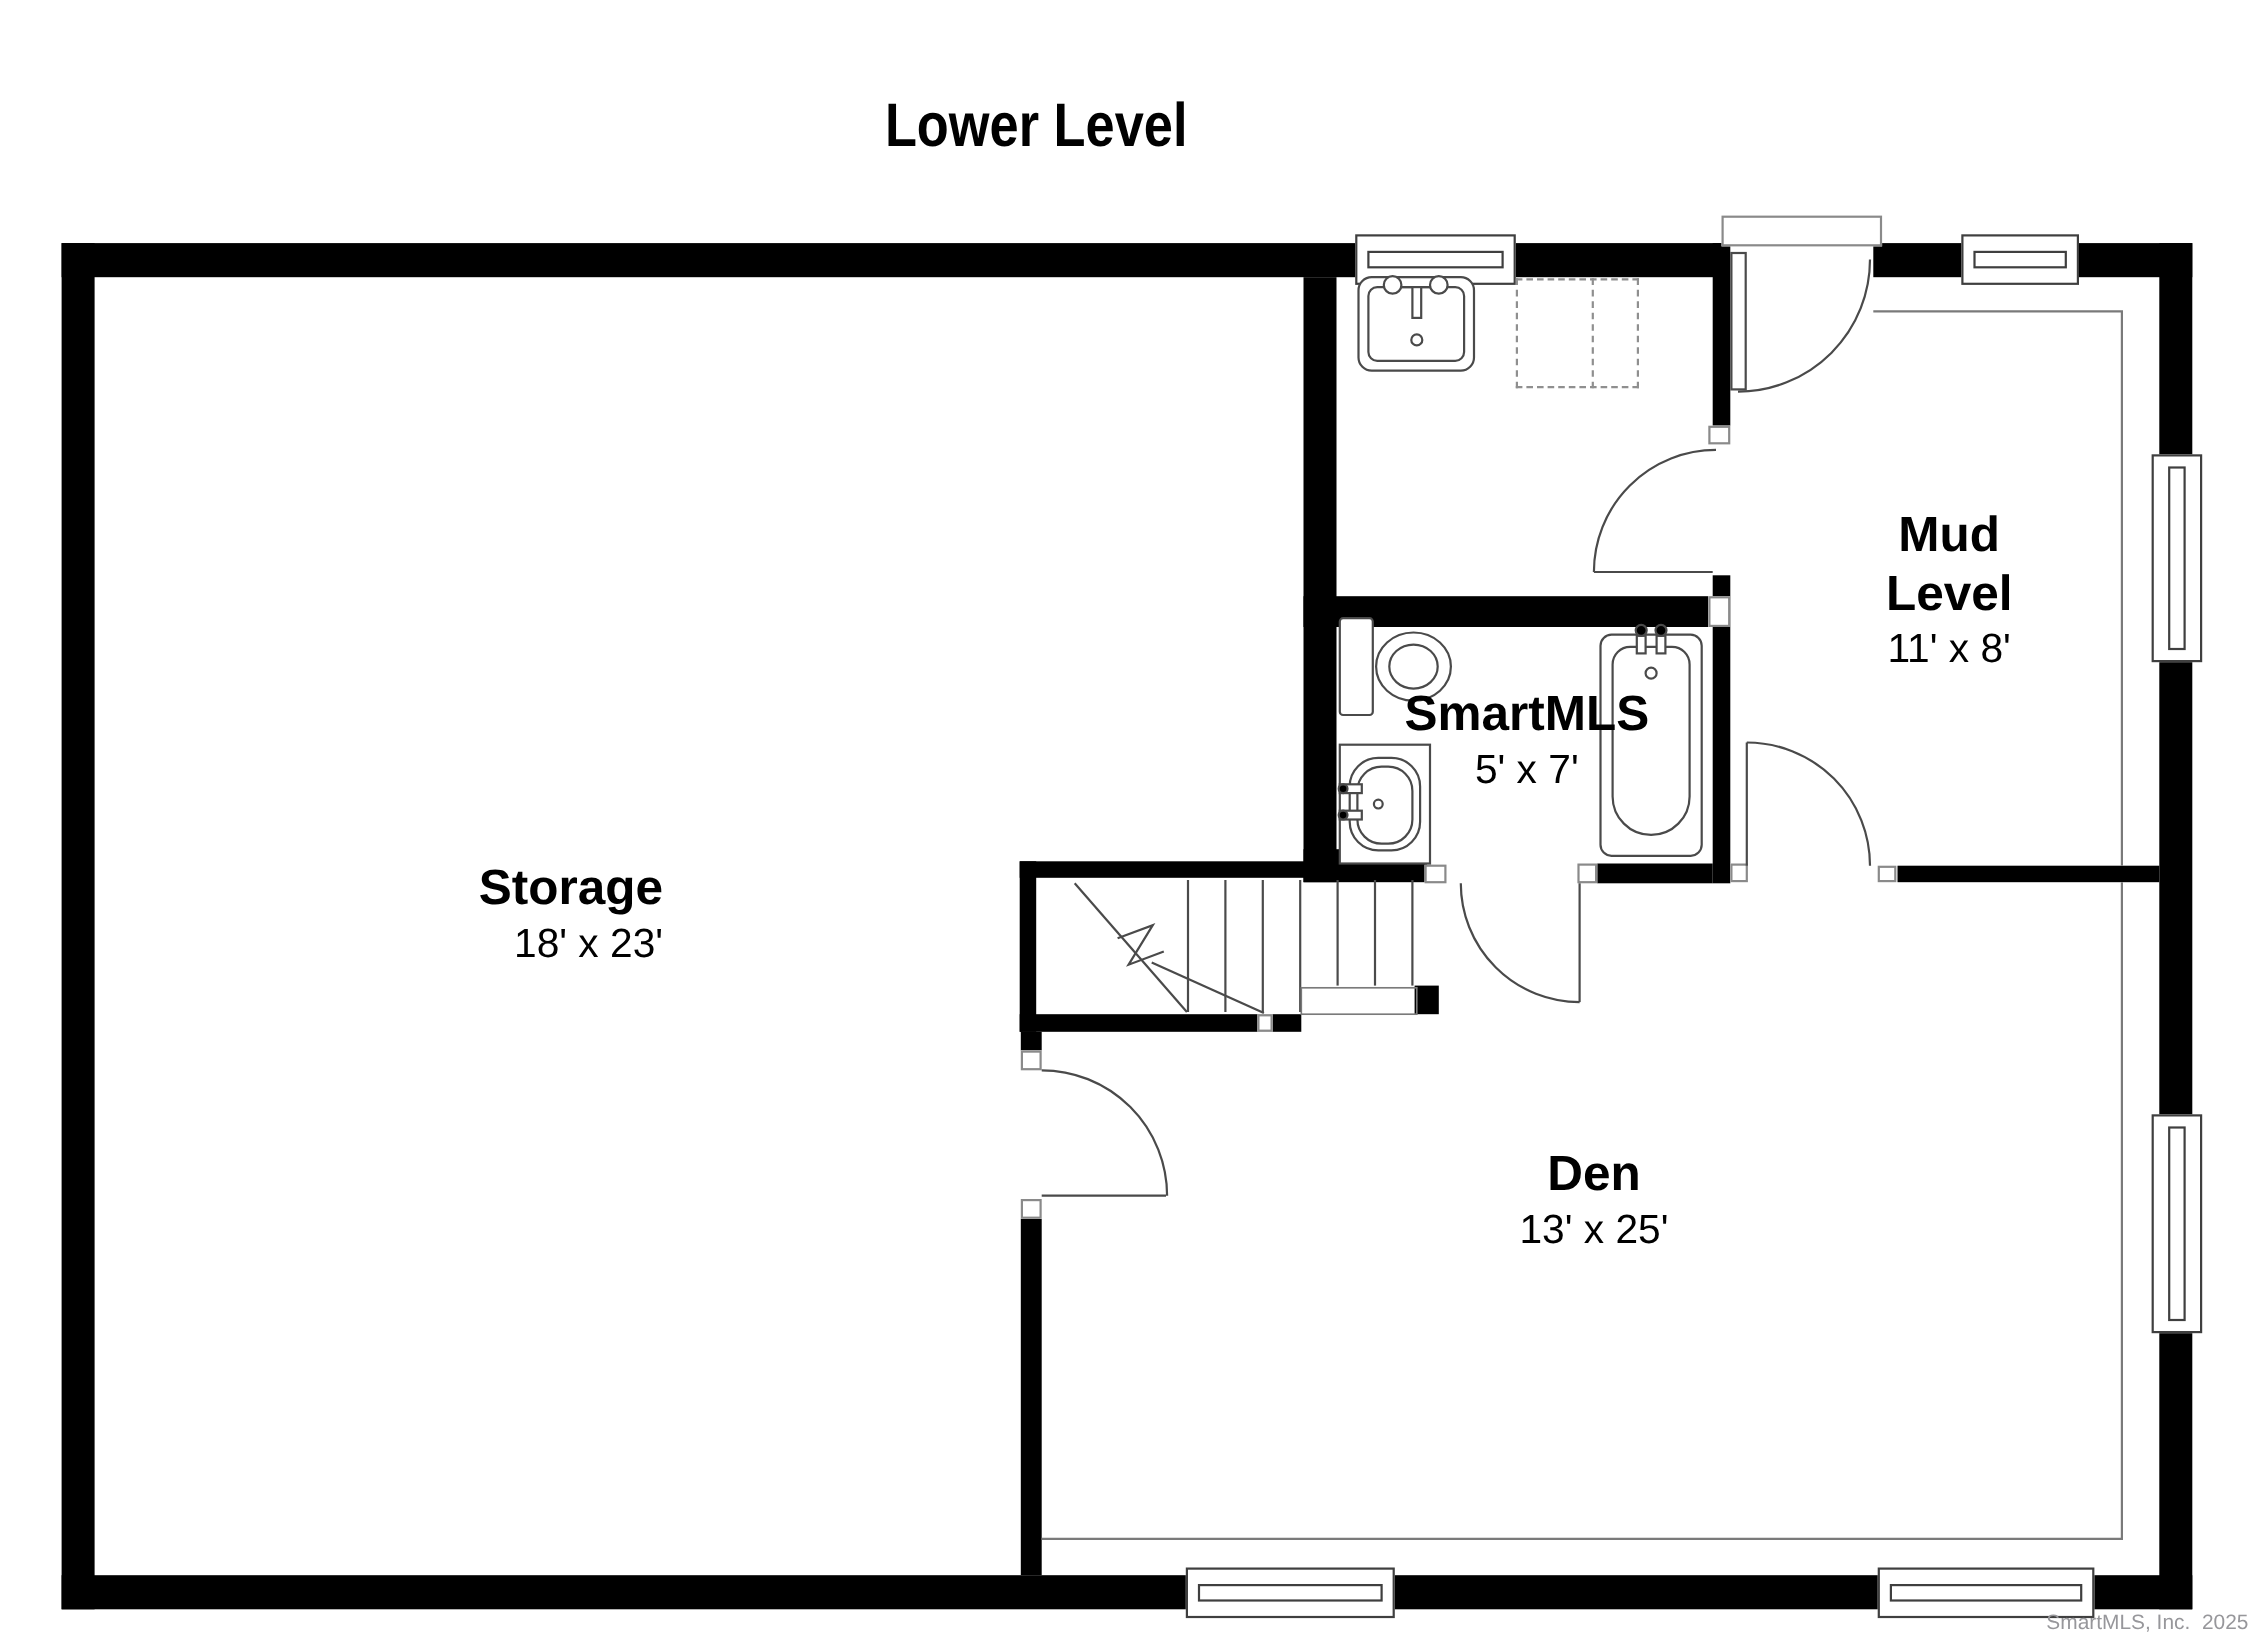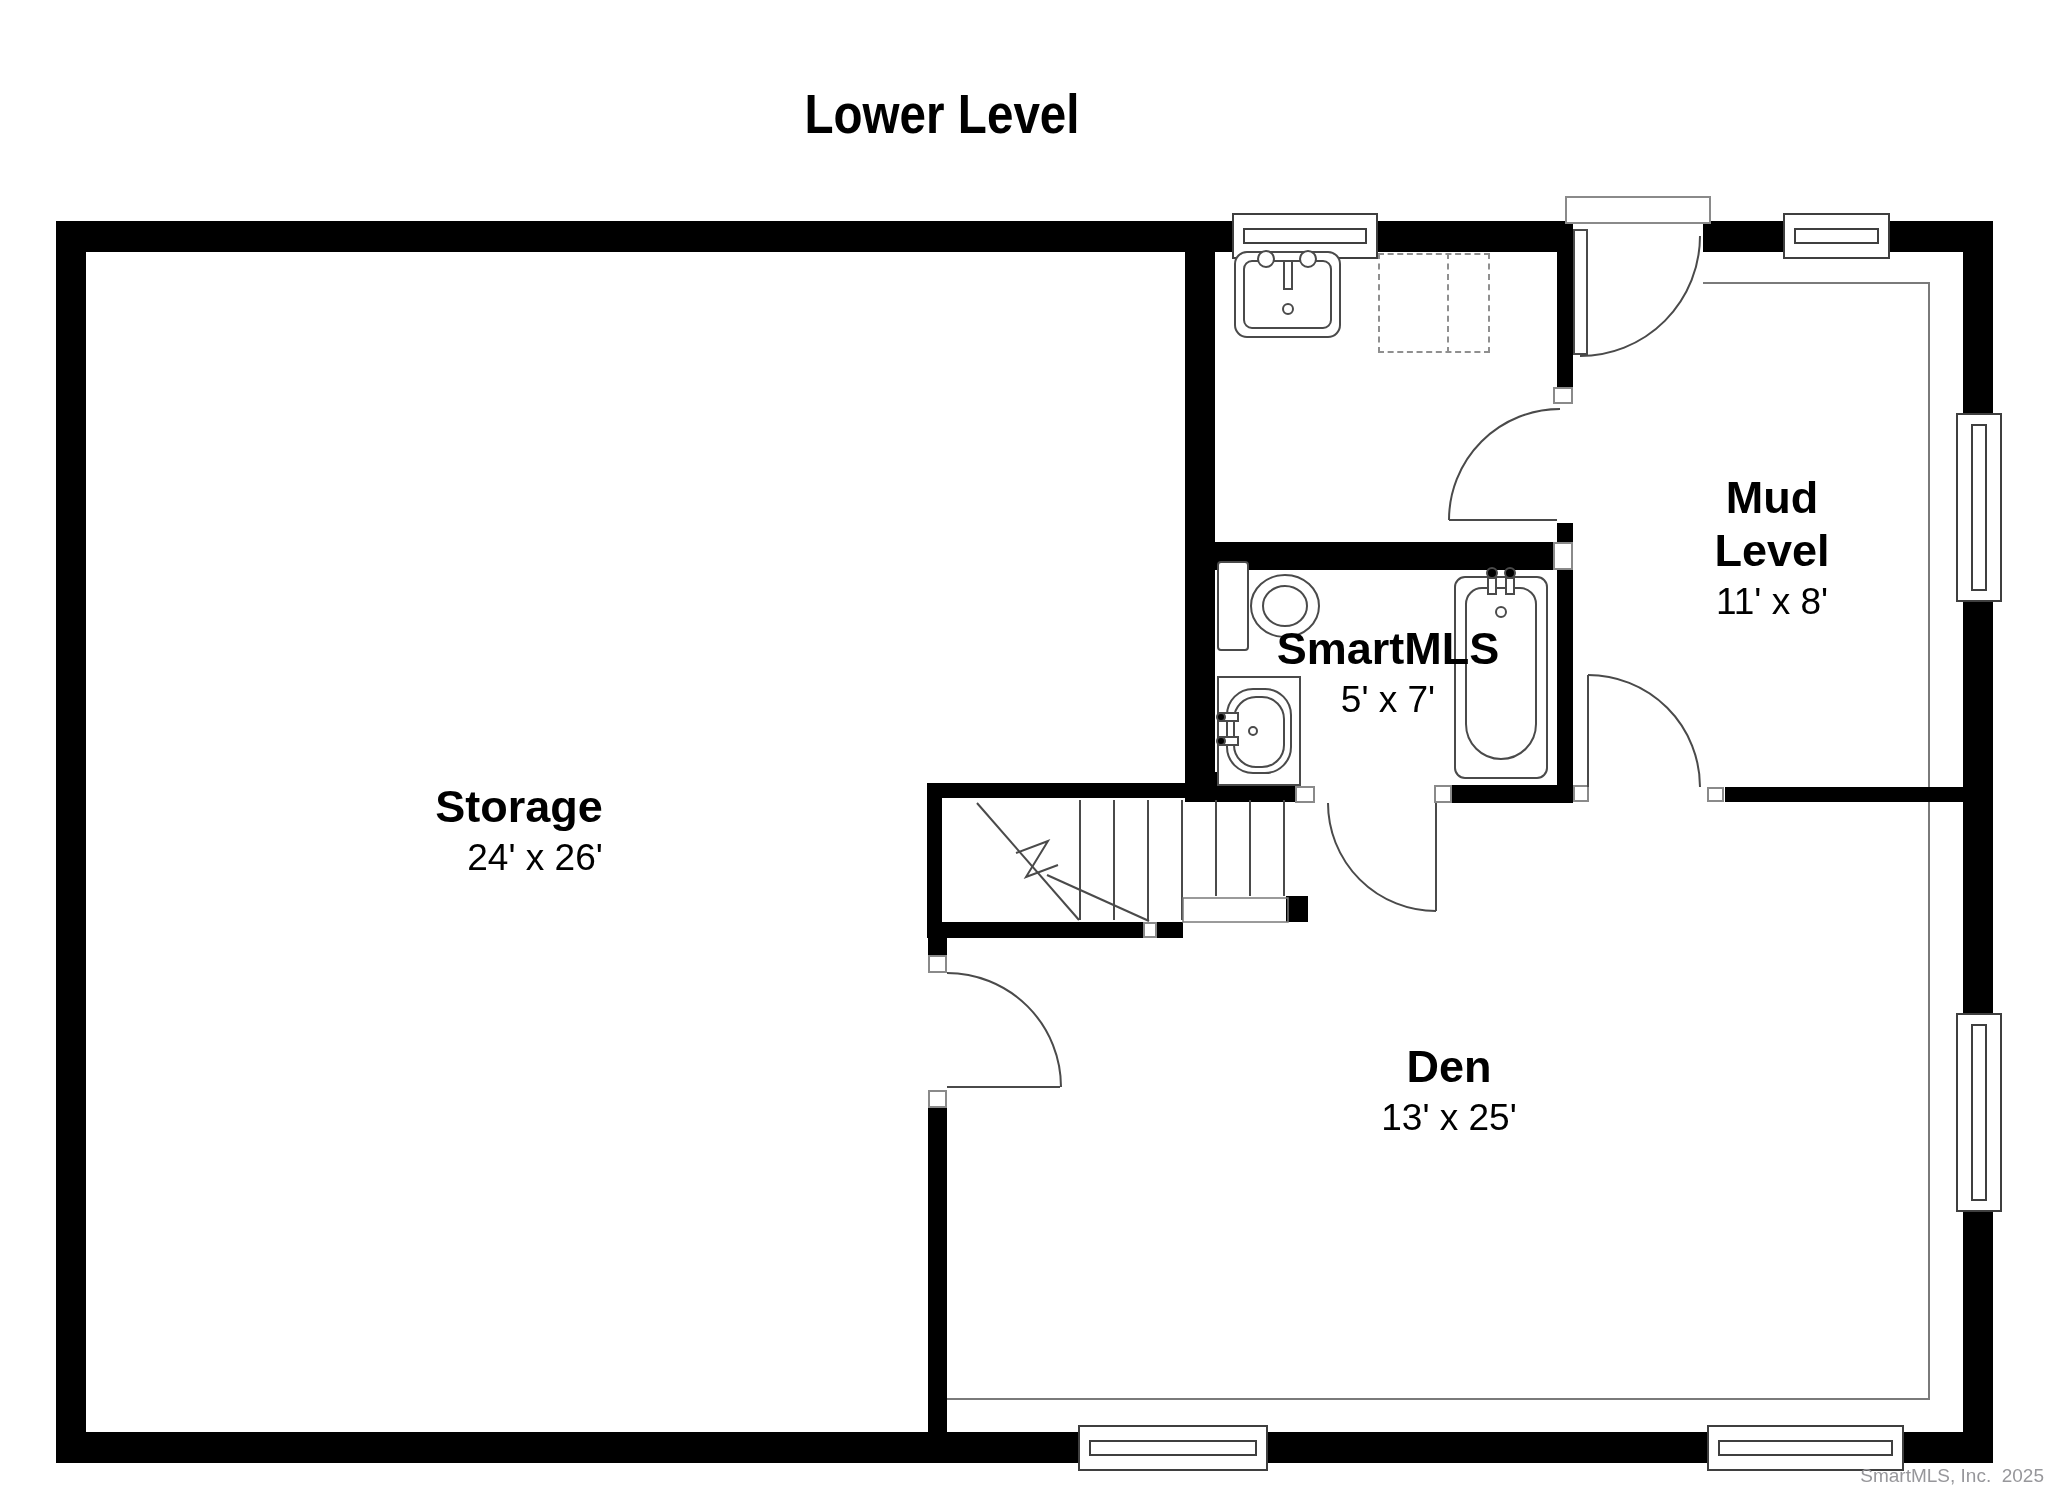--- a/index.html
+++ b/index.html
@@ -160,30 +160,30 @@
       <circle cx="1492" cy="573" r="5" fill="#000000"></circle>
       <circle cx="1510" cy="573" r="5" fill="#000000"></circle>
       <circle cx="1501" cy="612" r="5" fill="none"></circle>
     </g>
   </svg>
 
   <div class="page-title">Lower Level</div>
 
   <div class="room-label" style="left:519px;top:830px;text-align:right;">
     <div class="room-name">Storage</div>
-    <div class="room-dims">24' x 26'</div>
+    <div class="room-dims">18' x 23'</div>
   </div>
 
 
   <div class="room-label" style="left:1388px;top:672px;">
     <div class="room-name">SmartMLS</div>
     <div class="room-dims">5' x 7'</div>
   </div>
 
-  <div class="room-label" style="left:1772px;top:548px;">
+  <div class="room-label" style="left:1772px;top:536px;">
     <div class="room-name">Mud</div>
     <div class="room-name">Level</div>
     <div class="room-dims">11' x 8'</div>
   </div>
 
   <div class="room-label" style="left:1449px;top:1090px;">
     <div class="room-name">Den</div>
     <div class="room-dims">13' x 25'</div>
   </div>
 

